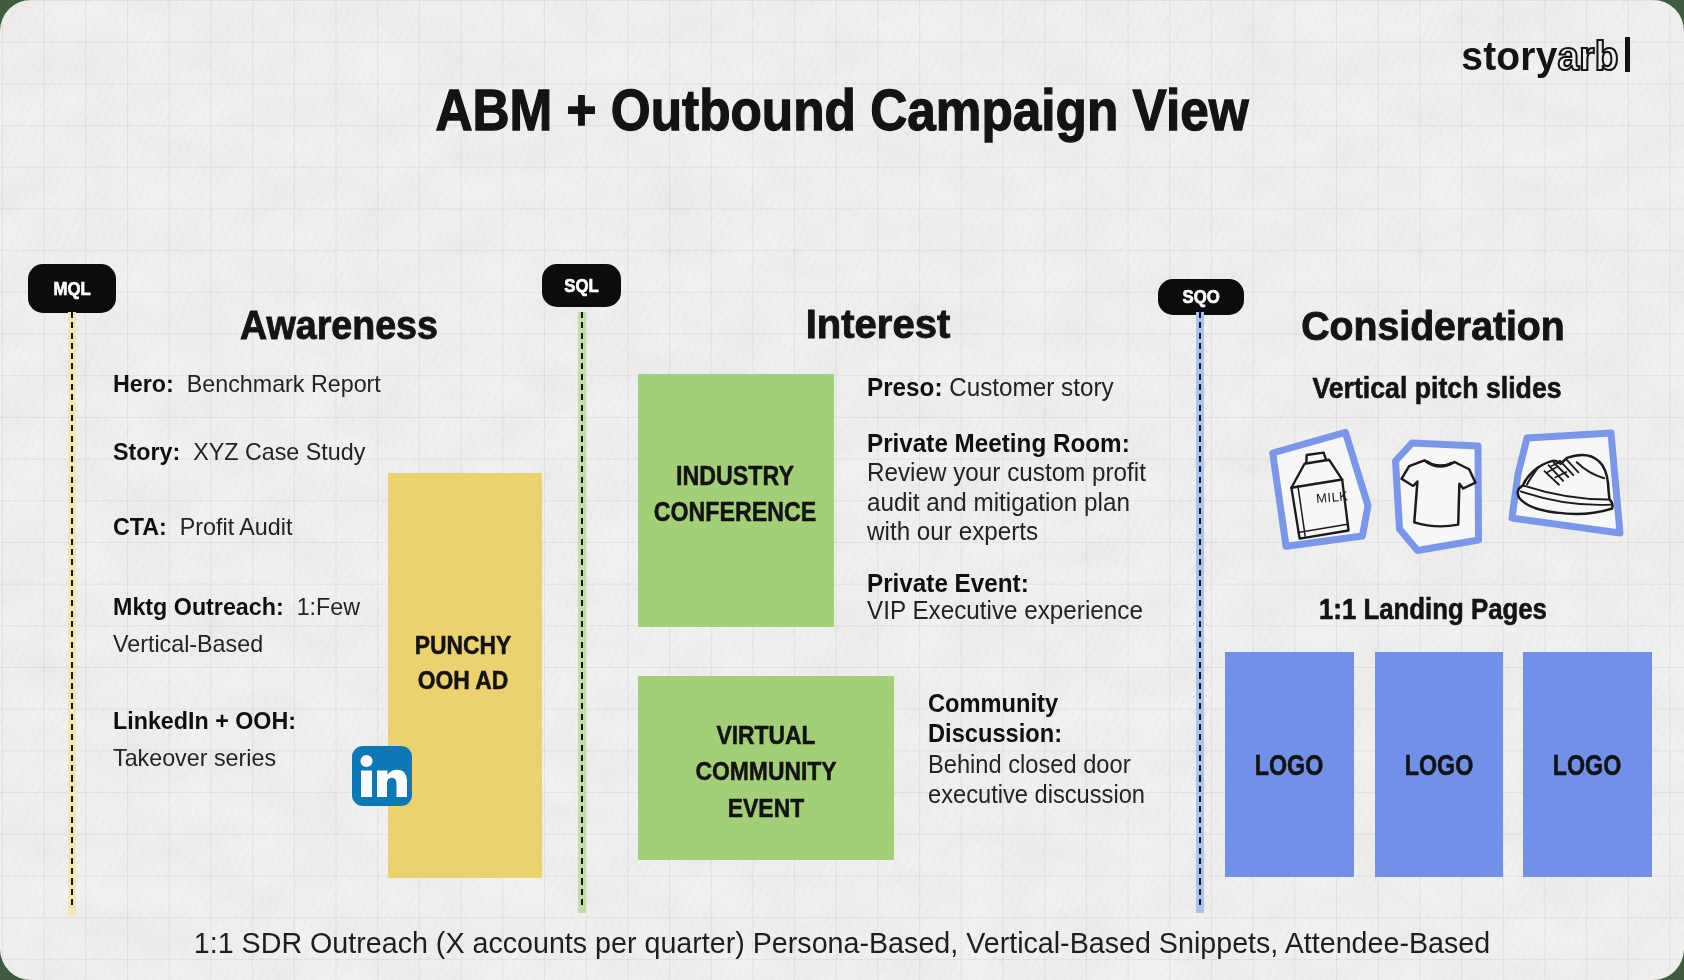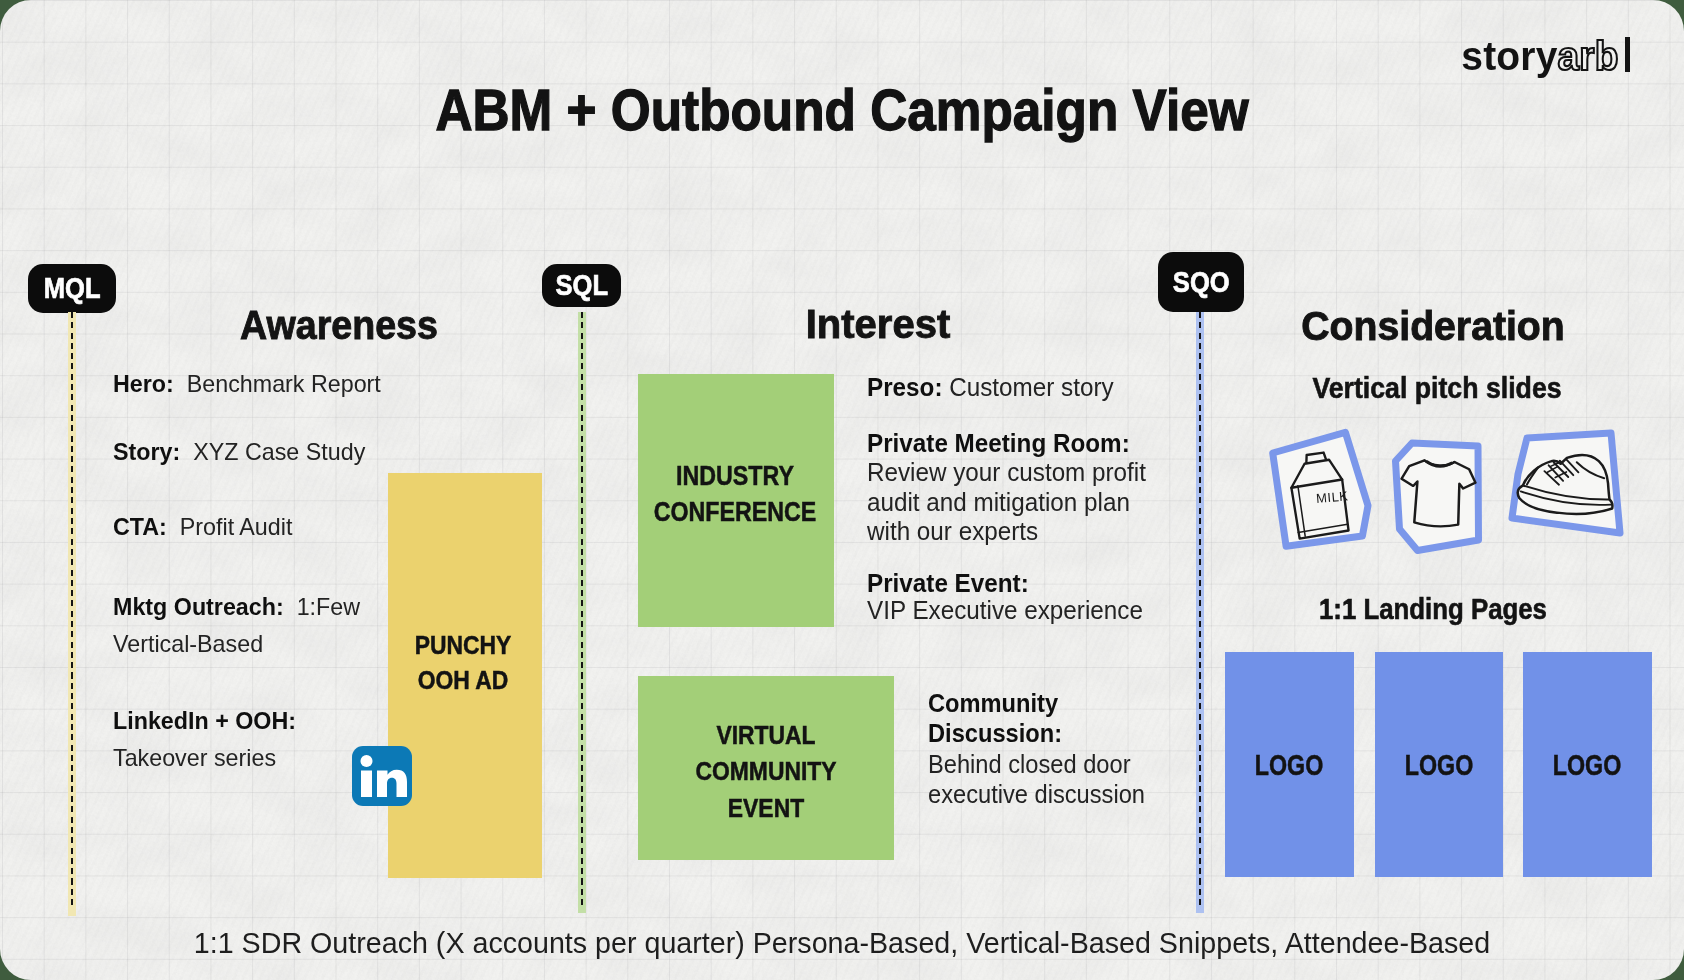--- a/index.html
+++ b/index.html
@@ -4,21 +4,21 @@
 <style>
 html,body{margin:0;padding:0}
 body{width:1684px;height:980px;background:#3f5c3e;font-family:"Liberation Sans",sans-serif;position:relative;overflow:hidden}
 .page{position:absolute;left:0;top:0;width:1684px;height:980px;background:#f2f2f0;border-radius:31px;overflow:hidden}
 .grid{position:absolute;left:0;top:0;right:0;bottom:0;
  background-image:linear-gradient(rgba(110,110,118,0.11) 1px,transparent 1px),linear-gradient(90deg,rgba(110,110,118,0.11) 1px,transparent 1px);
  background-size:41.7px 41.7px;background-position:2px 0px}
 .hatch{position:absolute;left:0;top:0;right:0;bottom:0;
  background:repeating-linear-gradient(115deg,rgba(60,60,70,0.013) 0 3px,transparent 3px 8px)}
 .abs{position:absolute}
-.pill{position:absolute;background:#0c0c0c;color:#fff;font-weight:700;font-size:29px;-webkit-text-stroke:.7px #fff;border-radius:15px;display:flex;align-items:center;justify-content:center}
+.pill{position:absolute;background:#0c0c0c;color:#fff;font-weight:700;font-size:19px;-webkit-text-stroke:.7px #fff;border-radius:15px;display:flex;align-items:center;justify-content:center}
 .pill>span{transform:scaleX(.88)}
 .band{position:absolute;top:312px}
 .dash{position:absolute;top:312px;width:2px;background:repeating-linear-gradient(#141414 0 6px,transparent 6px 10.3px)}
 .h2{position:absolute;font-weight:700;font-size:40px;color:#141414;-webkit-text-stroke:.9px #141414;white-space:nowrap;line-height:1;transform:translateX(-50%) scaleX(.97);transform-origin:center top}
 .t{position:absolute;font-size:24px;color:#232323;line-height:1;white-space:nowrap;transform:scaleX(.97);transform-origin:left top}
 .t b{color:#0f0f0f}
 .ti{position:absolute;font-size:25px;color:#232323;white-space:nowrap;transform:scaleX(.97);transform-origin:left top}
 .ti b{color:#0f0f0f}
 .box{position:absolute}
 .bl{position:absolute;text-align:center;font-weight:700;color:#131313;-webkit-text-stroke:.5px #131313;white-space:nowrap;transform:translateX(-50%) scaleX(.88);transform-origin:center top}
@@ -48,21 +48,21 @@
 
 <div class="abs" id="logo" style="left:1540px;top:36px;font-size:41px;font-weight:700;line-height:1;letter-spacing:.2px;white-space:nowrap;transform:translateX(-50%) scaleX(.95);transform-origin:center top"><span style="color:#131313">story</span><span style="color:#f2f2f0;-webkit-text-stroke:2.2px #131313">arb</span></div>
 <div class="abs" style="left:1625px;top:37px;width:4.5px;height:35px;background:#131313"></div>
 
 <div class="pill" style="left:28px;top:264px;width:88px;height:49px">
       <span>MQL</span>
     </div>
 <div class="pill" style="left:542px;top:264px;width:79px;height:43px">
       <span>SQL</span>
     </div>
-<div class="pill" style="left:1158px;top:252px;width:86px;height:60px">
+<div class="pill" style="left:1158px;top:279px;width:86px;height:36px">
       <span>SQO</span>
     </div>
 
 <div class="band" style="left:68px;width:8px;height:604px;background:#f1e7b2"></div>
 <div class="band" style="left:578px;width:8px;height:601px;background:#c3dfa6"></div>
 <div class="band" style="left:1196px;width:8px;height:601px;background:#adc1f1"></div>
 <div class="dash" style="left:71px;height:594px"></div>
 <div class="dash" style="left:581px;height:594px"></div>
 <div class="dash" style="left:1199px;height:594px"></div>
 

